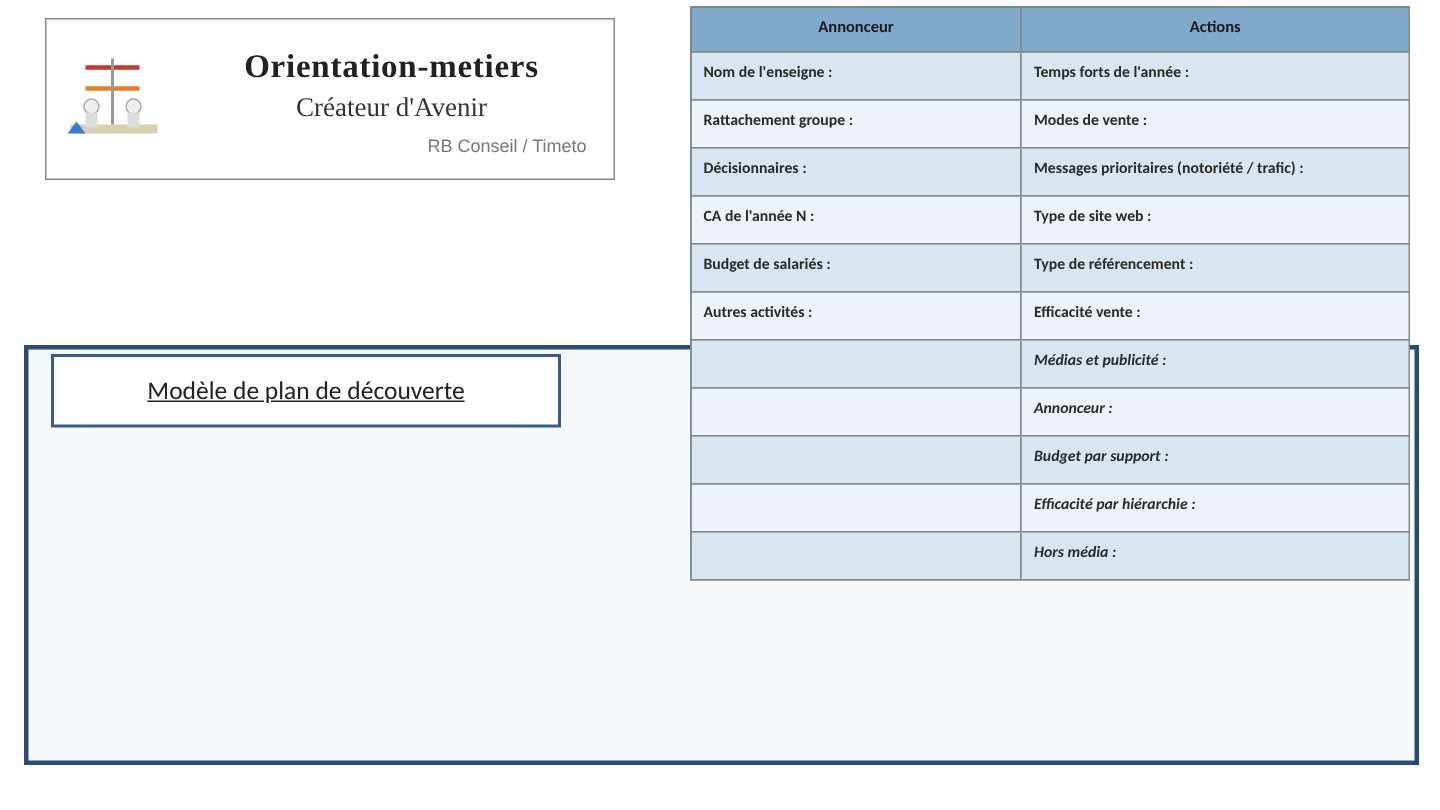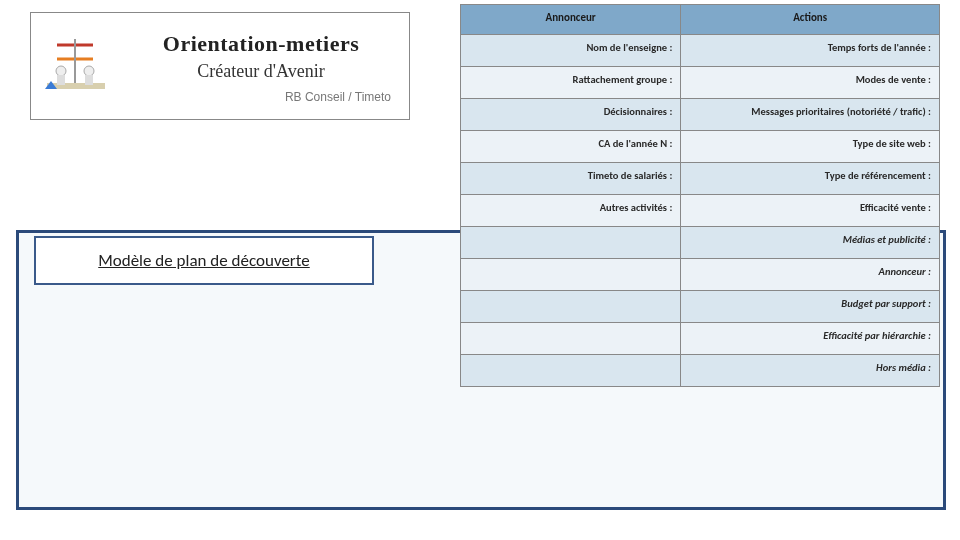--- a/index.html
+++ b/index.html
@@ -8,21 +8,21 @@
   .logo-card { position: absolute; left: 30px; top: 12px; width: 380px; height: 108px; background: #fff; border: 1px solid #888; z-index: 3; display: flex; align-items: center; }
   .logo-left { width: 90px; height: 100%; display: flex; align-items: center; justify-content: center; }
   .logo-left svg { width: 70px; height: 70px; }
   .logo-right { flex: 1; padding: 6px 10px 4px 2px; text-align: center; }
   .logo-title { font-family: "Georgia", serif; font-size: 22px; font-weight: bold; color: #222; letter-spacing: 0.5px; }
   .logo-sub { font-family: "Brush Script MT", cursive; font-size: 18px; color: #333; margin-top: 4px; }
   .logo-foot { font-family: Liberation Sans, sans-serif; font-size: 12px; color: #777; text-align: right; margin-top: 8px; padding-right: 8px; }
   .title-box { position: absolute; left: 34px; top: 236px; width: 340px; height: 49px; background: #fff; border: 2px solid #3a5a8a; z-index: 3; display: flex; align-items: center; justify-content: center; }
   .title-box span { font-size: 17px; color: #222; text-decoration: underline; }
   .table { position: absolute; right: 20px; top: 4px; width: 480px; z-index: 2; border-collapse: collapse; background: #0369a1; }
-  .table th, .table td { border: 1px solid #888; padding: 6px 8px; vertical-align: top; height: 32px; font-size: 10.5px; font-weight: 600; color: #2a2a2a; text-align: right; }
+  .table th, .table td { border: 1px solid #888; padding: 6px 8px; vertical-align: top; height: 32px; font-size: 10.5px; font-weight: 600; color: #2a2a2a; text-align: left; }
   .table th { background: #7fa8c9; color: #1a1a1a; text-align: center; font-weight: 700; height: 30px; font-size: 11px; }
   .table tr:nth-child(odd) td { background: #d9e6ef; }
   .table tr:nth-child(even) td { background: #ecf2f7; }
   .table .single td { background: #d9e6ef; font-style: italic; }
   .col1 { width: 46%; }
   .col2 { width: 54%; }
 </style>
 </head>
 <body>
 
@@ -71,21 +71,21 @@
       </tr>
     <tr>
         <td>Décisionnaires :</td>
         <td>Messages prioritaires (notoriété / trafic) :</td>
       </tr>
     <tr>
         <td>CA de l'année N :</td>
         <td>Type de site web :</td>
       </tr>
     <tr>
-        <td>Timeto de salariés :</td>
+        <td>Budget de salariés :</td>
         <td>Type de référencement :</td>
       </tr>
     <tr>
         <td>Autres activités :</td>
         <td>Efficacité vente :</td>
       </tr>
     <tr class="single">
         <td></td>
         <td>Médias et publicité :</td>
       </tr>

